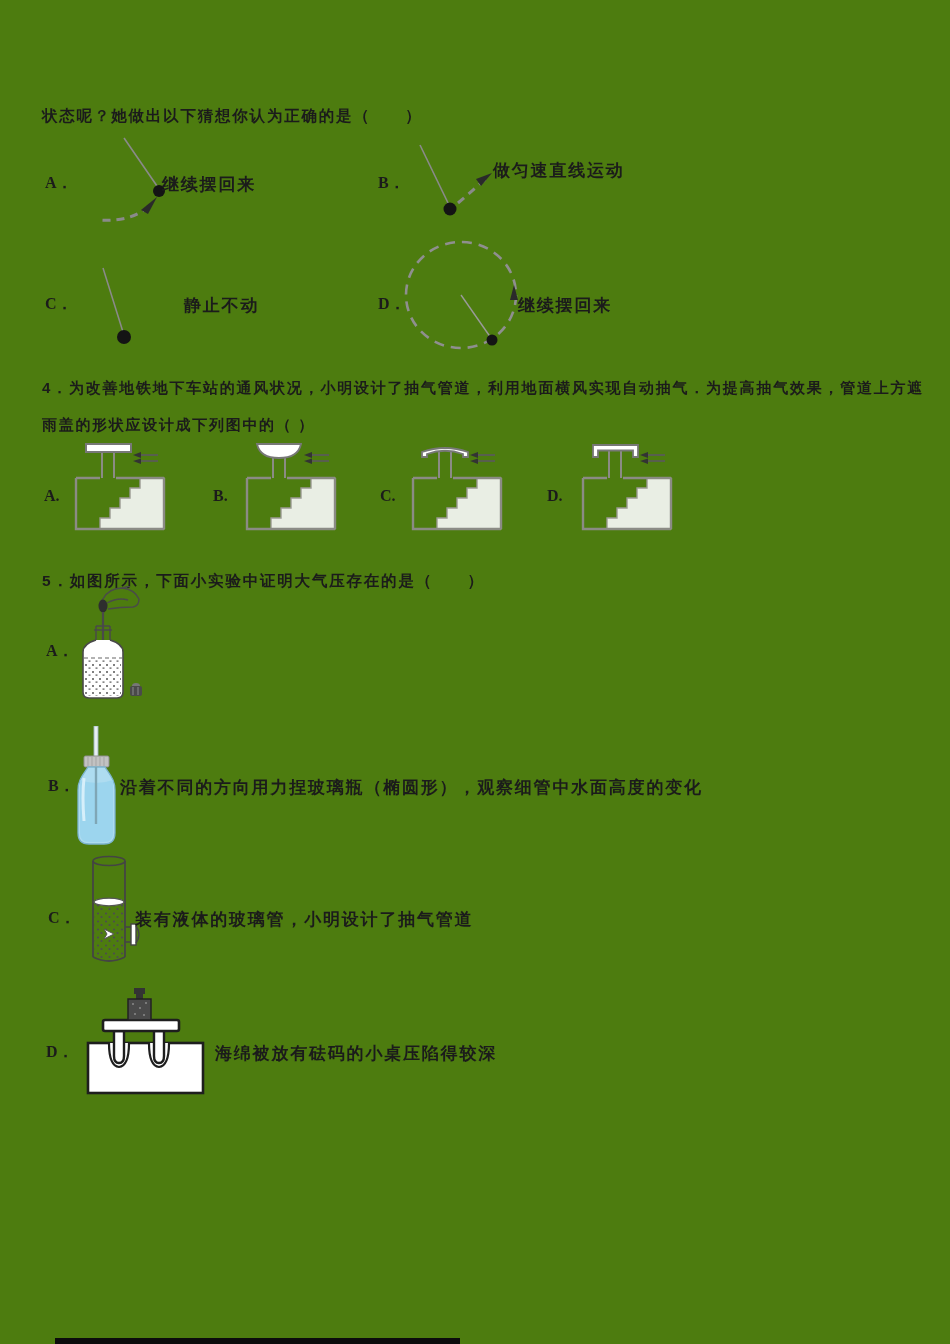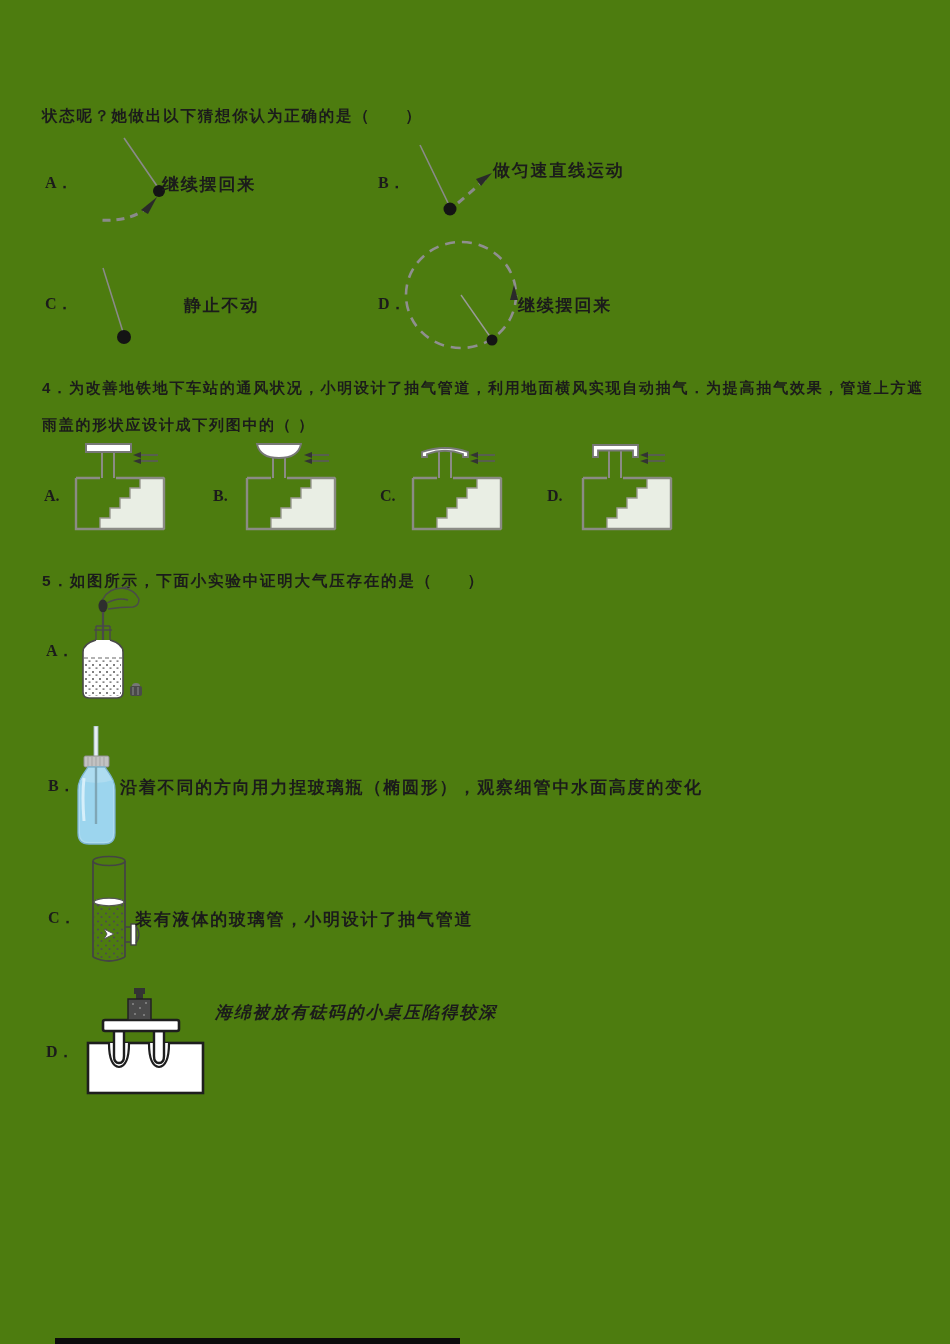--- a/index.html
+++ b/index.html
@@ -220,18 +220,18 @@
     <rect x="58" y="8" width="7" height="5" fill="#333333"></rect>
     <rect x="50" y="13" width="23" height="21" fill="#4a4a4a" stroke="#222222" stroke-width="1.5"></rect>
     <g fill="#8a8a8a">
       <circle cx="55" cy="18" r="1"></circle>
         <circle cx="62" cy="22" r="1"></circle>
         <circle cx="68" cy="17" r="1"></circle>
       <circle cx="57" cy="28" r="1"></circle>
         <circle cx="66" cy="29" r="1"></circle>
     </g>
   </svg>
-  <div class="abs optcaption" style="left:215px; top:1001px;font-style:italic;">海绵被放有砝码的小桌压陷得较深</div>
+  <div class="abs optcaption" style="left:215px; top:1042px;">海绵被放有砝码的小桌压陷得较深</div>
 
 
   <div class="abs scanbar" style="left:55px; top:1338px; width:405px; height:6px;"></div>
 
 </div>
 
 </body></html>

